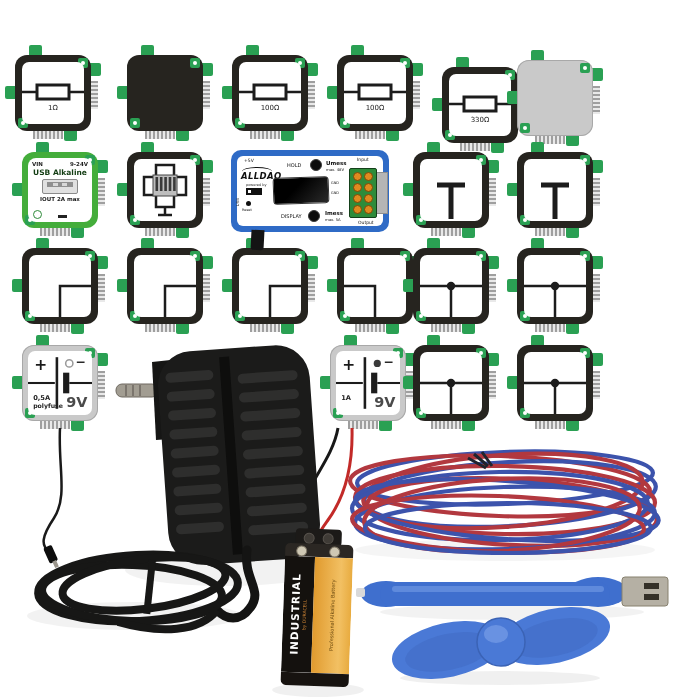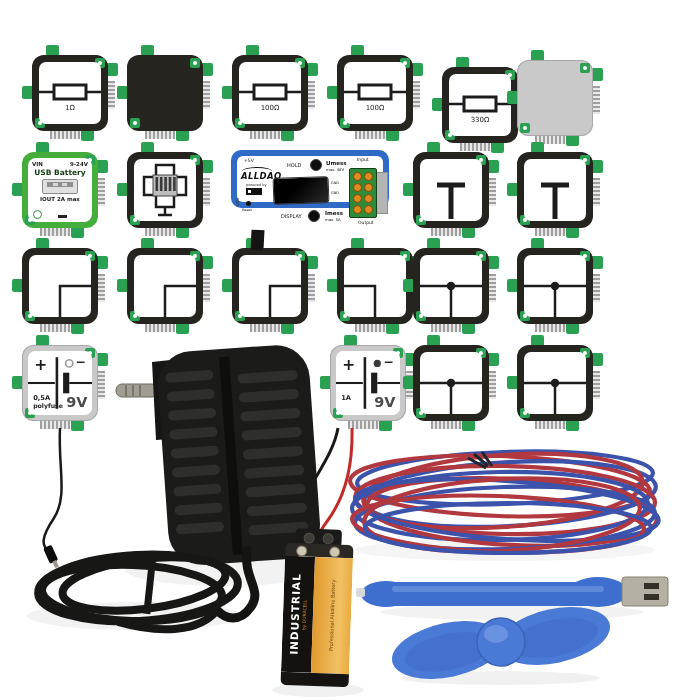--- a/index.html
+++ b/index.html
@@ -36,21 +36,21 @@
   .usbc-row1{display:flex;justify-content:space-between;padding:3px 4px 0 4px;font-weight:bold;}
   .usbc-title{text-align:center;font-size:7.5px;font-weight:bold;color:#123c12;margin-top:1px;}
   .usbc-port{width:34px;height:13px;margin:2px auto 0;background:#e0e0e0;border:1px solid #8a8a8a;border-radius:2px;}
   .usbc-port-inner{width:26px;height:5px;margin:2px auto 0;background:#8f8f8f;display:flex;gap:4px;justify-content:center;}
   .usbc-port-inner i{width:5px;height:3px;background:#d8d8d8;margin-top:1px;}
   .usbc-iout{text-align:center;font-weight:bold;margin-top:2px;}
   .usbc-logo{position:absolute;left:5px;bottom:3px;width:7px;height:7px;border:1.5px solid #2e8b3a;border-radius:50%;}
   .usbc-mark{position:absolute;left:30px;bottom:4px;width:9px;height:3px;background:#222;}
 
   
-  .alldaq{position:absolute;width:158px;height:58px;}
+  .alldaq{position:absolute;width:158px;height:82px;}
   .alldaq .frame{position:absolute;inset:0;border-radius:10px;background:#2f6bc6;}
   .alldaq .face{position:absolute;inset:6px;background:#fff;border-radius:6px;font-size:5px;color:#111;}
   .alldaq .face span{position:absolute;white-space:nowrap;}
   .ad-plus5v{left:7px;top:2px;font-size:4.5px;}
   .ad-swoosh{position:absolute;left:5px;top:11px;width:30px;height:8px;border-top:1.5px solid #111;border-radius:50%;}
   .ad-brand{left:4px;top:15px;font-size:8.5px;font-weight:bold;font-style:italic;letter-spacing:.4px;}
   .ad-pby{left:9px;top:27px;font-size:3.5px;color:#333;}
   .ad-logo{position:absolute;left:9px;top:32px;width:16px;height:7px;background:#111;}
   .ad-logo::after{content:"";position:absolute;left:2px;top:2px;width:3px;height:3px;background:#fff;}
   .ad-usb{left:-2px;top:42px;font-size:4px;color:#333;writing-mode:vertical-rl;transform:rotate(180deg);}
@@ -95,21 +95,21 @@
   .bat-bottom{position:absolute;left:0;bottom:0;width:100%;height:13px;background:#171310;border-radius:0 0 5px 5px;}
 
   #overlay{position:absolute;left:0;top:0;pointer-events:none;}
 </style>
 </head>
 <body>
 
 <div id="canvas">
 
   <div id="bricks">
-      <div class="brick frame-black" style="left: 32px; top: 55px; text-align: center;">
+      <div class="brick frame-black" style="left: 15px; top: 55px; text-align: center;">
     <div class="tab tab-top"></div>
     <div class="tab tab-bottom"></div>
     <div class="tab tab-left"></div>
     <div class="tab tab-right"></div>
     <div class="contacts contacts-right"></div>
     <div class="contacts contacts-bottom"></div>
     <div class="frame"></div>
     <div class="stud stud-tr"></div>
     <div class="stud stud-bl"></div>
     <div class="face">
@@ -450,21 +450,21 @@
     <div class="contacts contacts-right"></div>
     <div class="contacts contacts-bottom"></div>
     <div class="frame"></div>
     <div class="stud stud-tr"></div>
     <div class="stud stud-bl"></div>
     <div class="face">
       <div class="usbc-row1">
         <span>VIN</span>
         <span>9-24V</span>
       </div>
-      <div class="usbc-title">USB Battery</div>
+      <div class="usbc-title">USB Alkaline</div>
       <div class="usbc-port">
         <div class="usbc-port-inner">
             <i></i>
             <i></i>
           </div>
       </div>
       <div class="usbc-iout">IOUT 2A max</div>
       <div class="usbc-logo"></div>
       <div class="usbc-mark"></div>
     </div>

